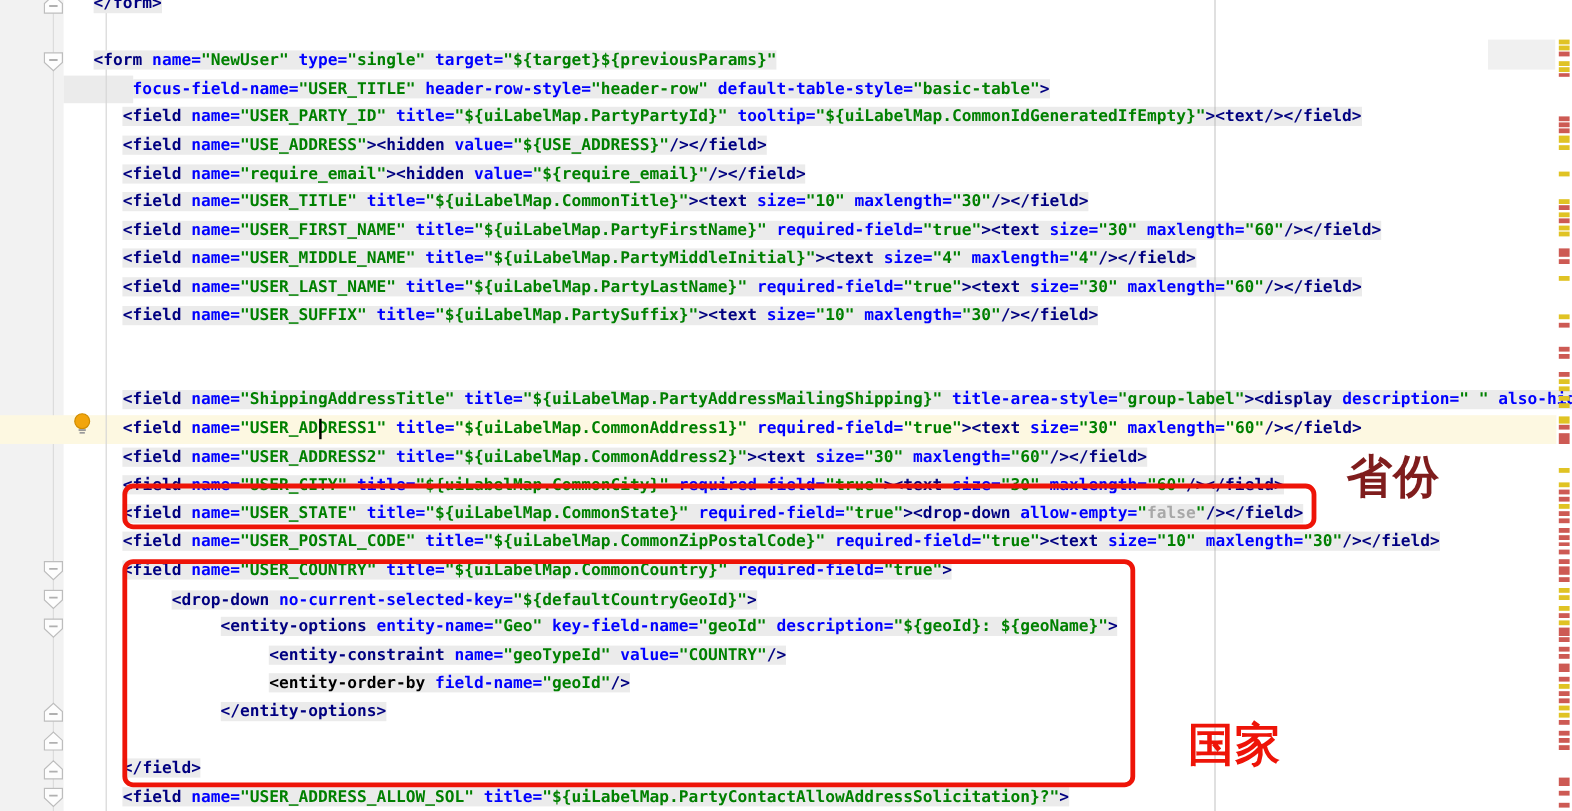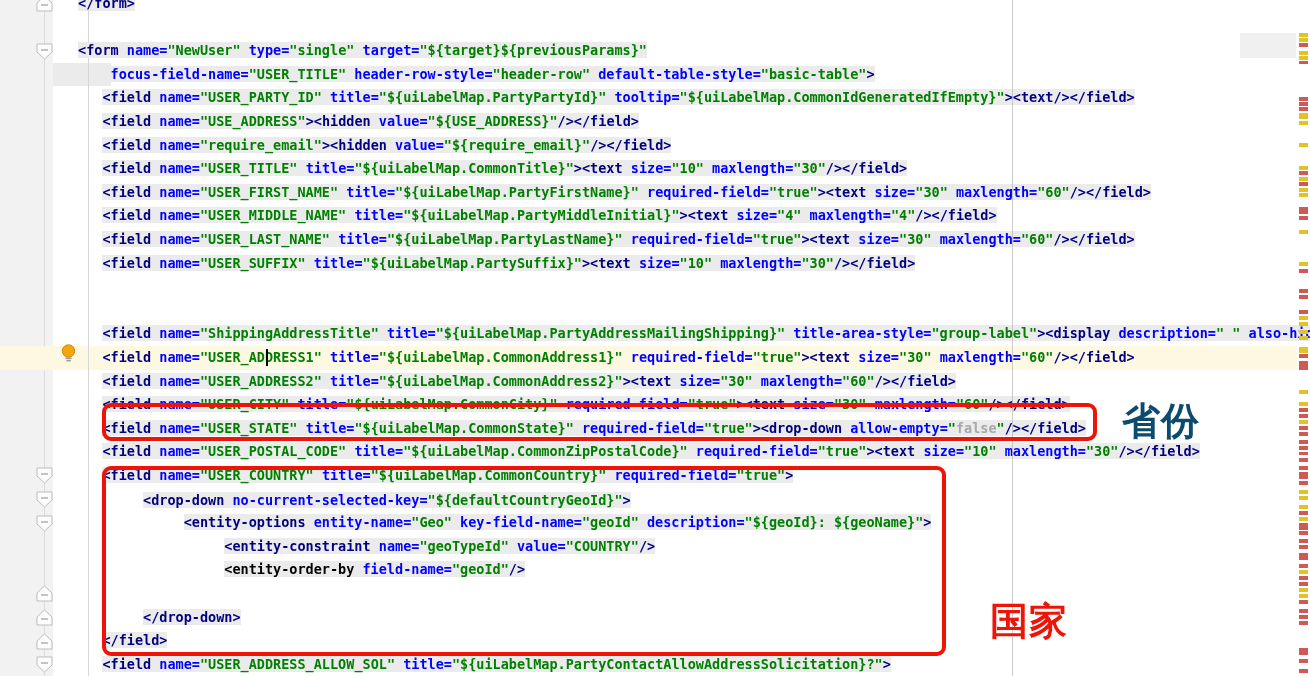--- a/index.html
+++ b/index.html
@@ -64,40 +64,40 @@
       <div class="code-line" style="top: 346px;"><span>   </span><span class="toks"><span style="color: rgb(0, 0, 128);">&lt;field</span><span style="color: rgb(0, 0, 255);"> name=</span><span style="color: rgb(0, 128, 0);">"USER_ADDRESS1"</span><span style="color: rgb(0, 0, 255);"> title=</span><span style="color: rgb(0, 128, 0);">"${uiLabelMap.CommonAddress1}"</span><span style="color: rgb(0, 0, 255);"> required-field=</span><span style="color: rgb(0, 128, 0);">"true"</span><span style="color: rgb(0, 0, 128);">&gt;&lt;text</span><span style="color: rgb(0, 0, 255);"> size=</span><span style="color: rgb(0, 128, 0);">"30"</span><span style="color: rgb(0, 0, 255);"> maxlength=</span><span style="color: rgb(0, 128, 0);">"60"</span><span style="color: rgb(0, 0, 128);">/&gt;&lt;/field&gt;</span></span></div>
       <div class="code-line" style="top: 369.6px;"><span>   </span><span class="toks bg"><span style="color: rgb(0, 0, 128);">&lt;field</span><span style="color: rgb(0, 0, 255);"> name=</span><span style="color: rgb(0, 128, 0);">"USER_ADDRESS2"</span><span style="color: rgb(0, 0, 255);"> title=</span><span style="color: rgb(0, 128, 0);">"${uiLabelMap.CommonAddress2}"</span><span style="color: rgb(0, 0, 128);">&gt;&lt;text</span><span style="color: rgb(0, 0, 255);"> size=</span><span style="color: rgb(0, 128, 0);">"30"</span><span style="color: rgb(0, 0, 255);"> maxlength=</span><span style="color: rgb(0, 128, 0);">"60"</span><span style="color: rgb(0, 0, 128);">/&gt;&lt;/field&gt;</span></span></div>
       <div class="code-line" style="top: 393.2px;"><span>   </span><span class="toks bg"><span style="color: rgb(0, 0, 128);">&lt;field</span><span style="color: rgb(0, 0, 255);"> name=</span><span style="color: rgb(0, 128, 0);">"USER_CITY"</span><span style="color: rgb(0, 0, 255);"> title=</span><span style="color: rgb(0, 128, 0);">"${uiLabelMap.CommonCity}"</span><span style="color: rgb(0, 0, 255);"> required-field=</span><span style="color: rgb(0, 128, 0);">"true"</span><span style="color: rgb(0, 0, 128);">&gt;&lt;text</span><span style="color: rgb(0, 0, 255);"> size=</span><span style="color: rgb(0, 128, 0);">"30"</span><span style="color: rgb(0, 0, 255);"> maxlength=</span><span style="color: rgb(0, 128, 0);">"60"</span><span style="color: rgb(0, 0, 128);">/&gt;&lt;/field&gt;</span></span></div>
       <div class="code-line" style="top: 416.8px;"><span>   </span><span class="toks bg"><span style="color: rgb(0, 0, 128);">&lt;field</span><span style="color: rgb(0, 0, 255);"> name=</span><span style="color: rgb(0, 128, 0);">"USER_STATE"</span><span style="color: rgb(0, 0, 255);"> title=</span><span style="color: rgb(0, 128, 0);">"${uiLabelMap.CommonState}"</span><span style="color: rgb(0, 0, 255);"> required-field=</span><span style="color: rgb(0, 128, 0);">"true"</span><span style="color: rgb(0, 0, 128);">&gt;&lt;drop-down</span><span style="color: rgb(0, 0, 255);"> allow-empty=</span><span style="color: rgb(0, 128, 0);">"</span><span style="color: rgb(168, 168, 168);">false</span><span style="color: rgb(0, 128, 0);">"</span><span style="color: rgb(0, 0, 128);">/&gt;&lt;/field&gt;</span></span></div>
       <div class="code-line" style="top: 440.4px;"><span>   </span><span class="toks bg"><span style="color: rgb(0, 0, 128);">&lt;field</span><span style="color: rgb(0, 0, 255);"> name=</span><span style="color: rgb(0, 128, 0);">"USER_POSTAL_CODE"</span><span style="color: rgb(0, 0, 255);"> title=</span><span style="color: rgb(0, 128, 0);">"${uiLabelMap.CommonZipPostalCode}"</span><span style="color: rgb(0, 0, 255);"> required-field=</span><span style="color: rgb(0, 128, 0);">"true"</span><span style="color: rgb(0, 0, 128);">&gt;&lt;text</span><span style="color: rgb(0, 0, 255);"> size=</span><span style="color: rgb(0, 128, 0);">"10"</span><span style="color: rgb(0, 0, 255);"> maxlength=</span><span style="color: rgb(0, 128, 0);">"30"</span><span style="color: rgb(0, 0, 128);">/&gt;&lt;/field&gt;</span></span></div>
       <div class="code-line" style="top: 464px;"><span>   </span><span class="toks bg"><span style="color: rgb(0, 0, 128);">&lt;field</span><span style="color: rgb(0, 0, 255);"> name=</span><span style="color: rgb(0, 128, 0);">"USER_COUNTRY"</span><span style="color: rgb(0, 0, 255);"> title=</span><span style="color: rgb(0, 128, 0);">"${uiLabelMap.CommonCountry}"</span><span style="color: rgb(0, 0, 255);"> required-field=</span><span style="color: rgb(0, 128, 0);">"true"</span><span style="color: rgb(0, 0, 128);">&gt;</span></span></div>
       <div class="code-line" style="top: 489px;"><span>        </span><span class="toks bg"><span style="color: rgb(0, 0, 128);">&lt;drop-down</span><span style="color: rgb(0, 0, 255);"> no-current-selected-key=</span><span style="color: rgb(0, 128, 0);">"${defaultCountryGeoId}"</span><span style="color: rgb(0, 0, 128);">&gt;</span></span></div>
       <div class="code-line" style="top: 511.2px;"><span>             </span><span class="toks bg"><span style="color: rgb(0, 0, 128);">&lt;entity-options</span><span style="color: rgb(0, 0, 255);"> entity-name=</span><span style="color: rgb(0, 128, 0);">"Geo"</span><span style="color: rgb(0, 0, 255);"> key-field-name=</span><span style="color: rgb(0, 128, 0);">"geoId"</span><span style="color: rgb(0, 0, 255);"> description=</span><span style="color: rgb(0, 128, 0);">"${geoId}: ${geoName}"</span><span style="color: rgb(0, 0, 128);">&gt;</span></span></div>
       <div class="code-line" style="top: 534.8px;"><span>                  </span><span class="toks bg"><span style="color: rgb(0, 0, 128);">&lt;entity-constraint</span><span style="color: rgb(0, 0, 255);"> name=</span><span style="color: rgb(0, 128, 0);">"geoTypeId"</span><span style="color: rgb(0, 0, 255);"> value=</span><span style="color: rgb(0, 128, 0);">"COUNTRY"</span><span style="color: rgb(0, 0, 128);">/&gt;</span></span></div>
       <div class="code-line" style="top: 558.4px;"><span>                  </span><span class="toks bg"><span style="color: #000000;">&lt;entity-order-by</span><span style="color: rgb(0, 0, 255);"> field-name=</span><span style="color: rgb(0, 128, 0);">"geoId"</span><span style="color: rgb(0, 0, 128);">/&gt;</span></span></div>
-      <div class="code-line" style="top: 605.6px;"><span>        </span><span class="toks bg"><span style="color: rgb(0, 0, 128);">&lt;/drop-down&gt;</span></span></div>
+      <div class="code-line" style="top: 582px;"><span>             </span><span class="toks bg"><span style="color: rgb(0, 0, 128);">&lt;/entity-options&gt;</span></span></div>
       <div class="code-line" style="top: 629.2px;"><span>   </span><span class="toks bg"><span style="color: rgb(0, 0, 128);">&lt;/field&gt;</span></span></div>
       <div class="code-line" style="top: 652.8px;"><span>   </span><span class="toks bg"><span style="color: rgb(0, 0, 128);">&lt;field</span><span style="color: rgb(0, 0, 255);"> name=</span><span style="color: rgb(0, 128, 0);">"USER_ADDRESS_ALLOW_SOL"</span><span style="color: rgb(0, 0, 255);"> title=</span><span style="color: rgb(0, 128, 0);">"${uiLabelMap.PartyContactAllowAddressSolicitation}?"</span><span style="color: rgb(0, 0, 128);">&gt;</span></span></div>
     </div>
 
   <div class="margin-guide"></div>
 
   <div class="caret"></div>
 
   <div class="bulb">
     <svg width="17" height="19" viewBox="0 0 17 19">
       <circle cx="8.5" cy="7" r="6.2" fill="#f2a50c" stroke="#cf8c00" stroke-width="1"></circle>
       <rect x="5.5" y="13.6" width="6" height="1.6" fill="#9a9a9a"></rect>
       <rect x="6.3" y="16" width="4.4" height="1.4" fill="#9a9a9a"></rect>
     </svg>
   </div>
 
   <div class="ann-box" id="ann-box-0" style="left: 102px; top: 403px; width: 987px; height: 30px; border-color: rgb(238, 20, 8);"></div>
   <div class="ann-box" id="ann-box-1" style="left: 102px; top: 466px; width: 836px; height: 182px; border-color: rgb(238, 20, 8);"></div>
-  <div class="ann-label" id="ann-label-0" style="left: 1122px; top: 401px; color: #0c4a6e;">省份</div>
+  <div class="ann-label" id="ann-label-0" style="left: 1122px; top: 378px; color: #7f1d1d;">省份</div>
   <div class="ann-label" id="ann-label-1" style="left: 990px; top: 601px; color: rgb(238, 20, 8);">国家</div>
 
   <div id="fold-markers">
       <div class="fold-marker" style="top: -4.7px;"><svg width="17" height="17">
           <polygon points="1,16 16,16 16,8 8.5,1 1,8" fill="#fdfdfd" stroke="#bdbdbd"></polygon>
           <line x1="5" y1="10" x2="12" y2="10" stroke="#b0b0b0" stroke-width="1.5"></line>
         </svg></div>
       <div class="fold-marker" style="top: 42.5px;"><svg width="17" height="17">
           <polygon points="1,1 16,1 16,9 8.5,16 1,9" fill="#fdfdfd" stroke="#bdbdbd"></polygon>
           <line x1="5" y1="7" x2="12" y2="7" stroke="#b0b0b0" stroke-width="1.5"></line>

